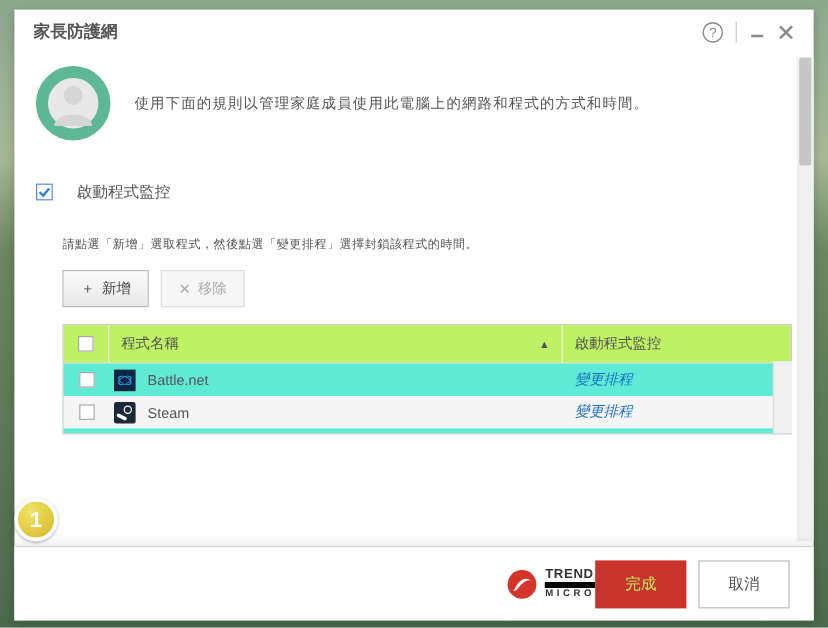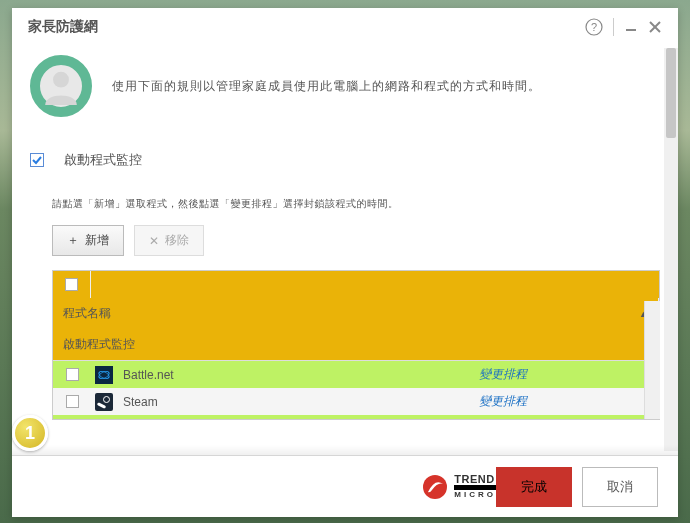--- a/index.html
+++ b/index.html
@@ -28,26 +28,26 @@
     .check { width: 14px; height: 14px; border: 1px solid #5a8cd6; background: #fff; display: inline-flex; align-items: center; justify-content: center; }
     .check svg { width: 12px; height: 12px; }
     .enable-label { font-size: 13px; color: #555; }
     
     .instr { font-size: 10px; color: #555; padding-left: 22px; margin-bottom: 14px; letter-spacing: 0.5px; }
     .btn-row { display: flex; gap: 10px; padding-left: 22px; margin-bottom: 14px; }
     .btn { border: 1px solid #bbb; background: linear-gradient(#fafafa,#e8e8e8); padding: 6px 14px; font-size: 12px; cursor: pointer; display: inline-flex; align-items: center; gap: 6px; color: #444; }
     .btn.disabled { color: #aaa; border-color: #ddd; background: #f6f6f6; cursor: default; }
     
     .table-wrap { margin: 0 0 0 22px; border: 1px solid #ccc; position: relative; }
-    .table-head { display: flex; background: #eab308; border-bottom: 1px solid #ddd; font-size: 12px; color: #555; flex-direction: column; }
+    .table-head { display: flex; background: #bef264; border-bottom: 1px solid #ddd; font-size: 12px; color: #555; }
     .th { padding: 7px 10px; display: flex; align-items: center; }
     .th-check { width: 38px; justify-content: center; border-right: 1px solid #eee; }
     .th-name { flex: 1; border-right: 1px solid #eee; justify-content: space-between; }
     .th-time { width: 190px; }
-    .tbody { background: #bef264; min-height: 58px; }
+    .tbody { background: #5eead4; min-height: 58px; }
     .tr { display: flex; align-items: center; font-size: 12px; color: #555; }
     .tr.alt { background: #f5f5f5; }
     .td-check { width: 38px; display: flex; justify-content: center; padding: 5px 0; }
     .td-icon { width: 26px; display: flex; justify-content: center; }
     .td-name { flex: 1; padding: 5px 6px; }
     .td-time { width: 190px; padding: 5px 10px; font-style: italic; }
     .link { color: #1a6fc4; cursor: pointer; }
     .rowcb { width: 13px; height: 13px; border: 1px solid #aaa; background: #fff; }
     .app-ico { width: 18px; height: 18px; background: #0a2742; display: inline-block; }
     .app-ico.bnet { background: #0a2742; position: relative; }
@@ -62,21 +62,21 @@
     
     .step-badge { position: absolute; left: 0px; bottom: 66px; width: 36px; height: 36px; border-radius: 50%; background: radial-gradient(circle at 35% 30%, #f2e46a, #d4b625); border: 3px solid #fff; box-shadow: 0 1px 3px rgba(0,0,0,0.3); color: #fff; font-weight: bold; font-size: 18px; display: flex; align-items: center; justify-content: center; z-index: 5; }
     
     .footer { position: absolute; left: 0; right: 0; bottom: 0; height: 62px; border-top: 1px solid #d6d6d6; background: #fff; display: flex; align-items: center; justify-content: flex-end; padding: 0 20px; }
     .brand { display: flex; align-items: center; gap: 6px; }
     .brand-logo { width: 26px; height: 26px; }
     .brand-text { font-size: 11px; line-height: 1; color: #333; font-weight: bold; letter-spacing: 0.5px; }
     .brand-text small { font-size: 8px; display: block; border-top: 5px solid #000000; letter-spacing: 3px; padding-top: 1px; }
     .footer-btns { display: flex; gap: 10px; }
     .fbtn { min-width: 76px; padding: 10px 20px; font-size: 13px; border: none; cursor: pointer; }
-    .fbtn.primary { background: #c8332b; color: #000000; }
+    .fbtn.primary { background: #c8332b; color: #bef264; }
     .fbtn.secondary { background: #fff; color: #555; border: 1px solid #bbb; }
     .sort-arrow { font-size: 9px; }
     .footer-shadow { position: absolute; left: 0; right: 0; bottom: 62px; height: 10px; background: linear-gradient(to top, rgba(0,0,0,0.06), transparent); pointer-events: none; }
   </style>
 </head>
 <body>
 
 <div class="window">
 
   <div class="titlebar">

